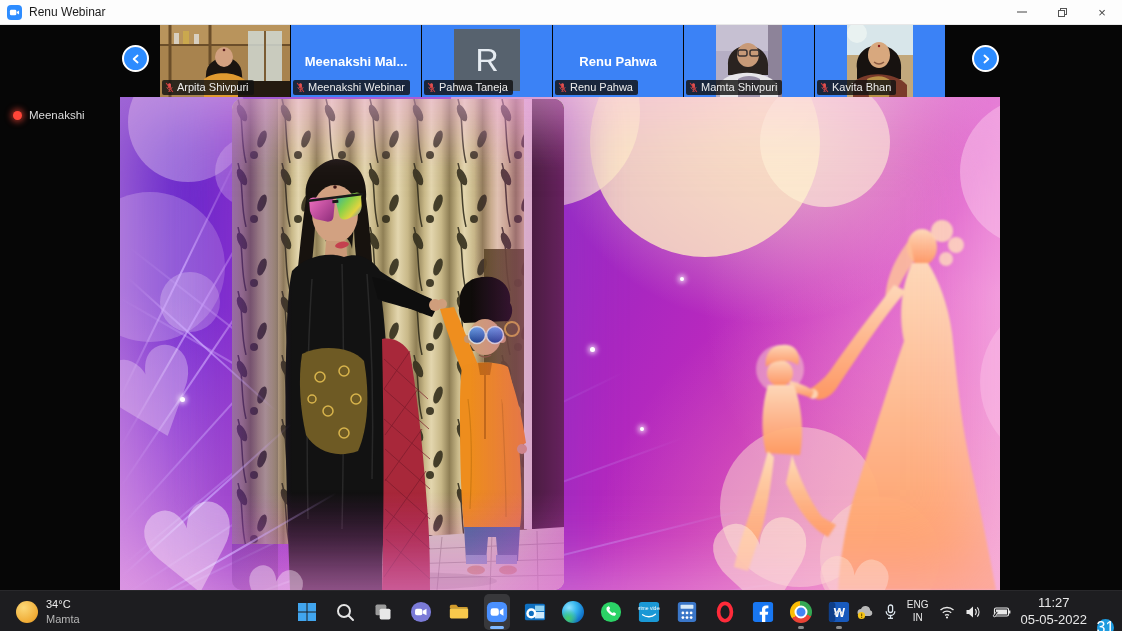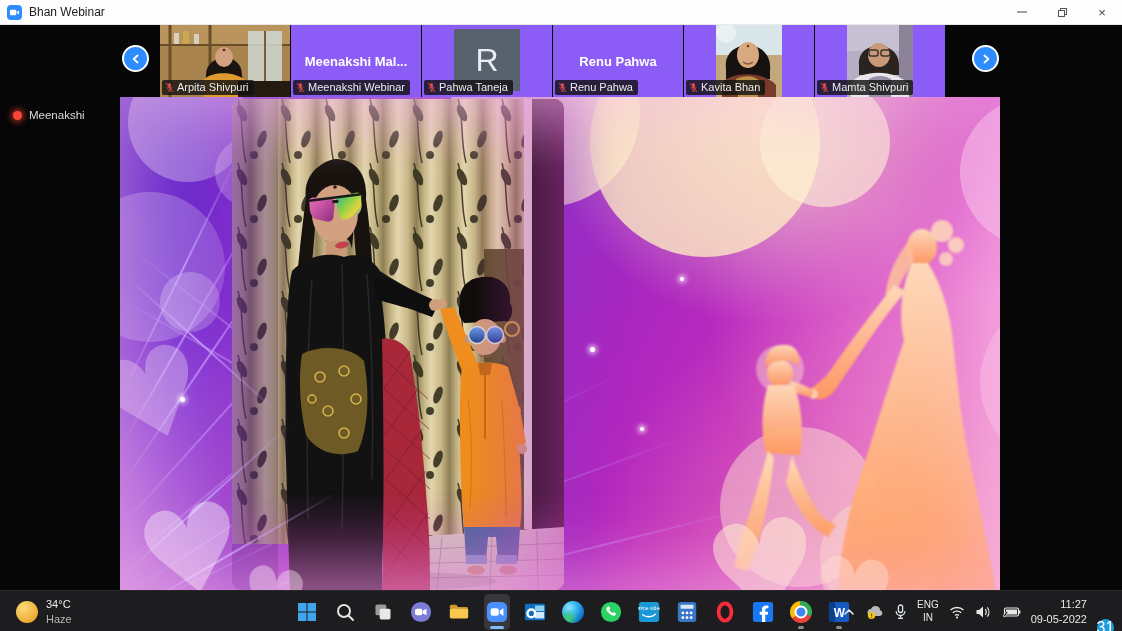--- a/index.html
+++ b/index.html
@@ -22,21 +22,21 @@
   
   .content { position:absolute; left:0; top:25px; width:1122px; height:565px; background:#060606; }
 
   
   .strip { position:absolute; left:0; top:0; width:1122px; height:72px; background:#060606; }
   .nav-arrow { position:absolute; top:20px; width:27px; height:27px; border-radius:50%;
     background:#2d8cff; border:2px solid #fff; display:flex; align-items:center; justify-content:center; }
   .nav-arrow.left { left:122px; }
   .nav-arrow.right { left:972px; }
   .tiles { position:absolute; left:160px; top:0; display:flex; gap:1px; }
-  .tile { position:relative; width:130px; height:72px; background:#8b5cf6; overflow:hidden; }
+  .tile { position:relative; width:130px; height:72px; background:#3b82f6; overflow:hidden; }
   .center-name { position:absolute; inset:0; display:flex; align-items:center; justify-content:center;
     color:#fff; font-weight:bold; font-size:13px; }
   .avatar-box { position:absolute; left:32px; top:4px; width:66px; height:62px; background:#57626e;
     display:flex; align-items:center; justify-content:center; color:#e6ecf2; font-size:32px; }
   .portrait-wrap { position:absolute; left:32px; top:0; width:66px; height:72px; }
   .tile-label { position:absolute; left:2px; bottom:2px; display:flex; align-items:center; gap:3px;
     background:rgba(18,18,18,0.82); padding:1px 5px 2px 3px; border-radius:2px;
     color:#ececec; font-size:11px; white-space:nowrap; max-width:126px; overflow:hidden; }
 
   
@@ -86,35 +86,35 @@
   .run-dot { position:absolute; bottom:1px; left:10px; width:6px; height:3px; border-radius:2px; background:#8a8a8a; }
   .edge-icon { width:22px; height:22px; border-radius:50%;
     background:radial-gradient(circle at 28% 80%, #46d066 0%, rgba(70,208,102,0) 42%),
                radial-gradient(circle at 32% 30%, #8fe3ff 0%, #38b7ef 35%, #1379cf 68%, #0b57a0 100%); }
   .chrome-icon { position:relative; width:22px; height:22px; border-radius:50%;
     background:conic-gradient(from 115deg, #ea4335 0 120deg, #fbbc05 0 240deg, #34a853 0 360deg); }
   .chrome-icon::after { content:""; position:absolute; left:50%; top:50%; width:9px; height:9px;
     transform:translate(-50%,-50%); background:#4285f4; border:2.5px solid #fff; border-radius:50%; }
   .tray { position:absolute; right:8px; top:0; height:41px; display:flex; align-items:center; gap:10px; }
   .lang { font-size:10px; line-height:1.25; color:#e8e8e8; text-align:center; }
-  .clock { font-size:11px; line-height:1.3; color:#e8e8e8; text-align:right; }
+  .clock { font-size:13px; line-height:1.3; color:#e8e8e8; text-align:center; }
   .badge { width:17px; height:17px; border-radius:50%; background:#1e9bdf; color:#fff;
     font-size:16px; display:flex; align-items:center; justify-content:center;margin-top:32px; }
 </style>
 </head>
 <body>
 
 <div class="titlebar">
   <span class="app-icon">
     <svg width="11" height="11" viewBox="0 0 12 12">
         <rect x="1" y="3" width="7" height="6" rx="1.5" fill="#fff"></rect>
         <path d="M8.5 5.4 11 3.8v4.4L8.5 6.6z" fill="#fff"></path>
       </svg>
   </span>
-  <span class="titlebar-title">Bhan Webinar</span>
+  <span class="titlebar-title">Renu Webinar</span>
   <div class="win-controls">
     <div class="win-btn">
         <svg width="10" height="10" viewBox="0 0 10 10">
           <line x1="0" y1="5" x2="10" y2="5" stroke="#444" stroke-width="1"></line>
         </svg>
       </div>
     <div class="win-btn">
         <span class="restore-glyph">
           <span class="r1"></span>
           <span class="r2"></span>
@@ -203,64 +203,64 @@
               <path d="M6 9.7v2.2M4.2 12h3.6" stroke="#e05252" stroke-width="1"></path>
               <path d="M1.5 1l9 12" stroke="#d23b3b" stroke-width="1.4"></path>
             </svg>
           <span>Renu Pahwa</span>
         </div>
       </div>
 
       <div class="tile">
         <div class="portrait-wrap">
           <svg width="66" height="72" viewBox="0 0 66 72">
+            <rect width="66" height="72" fill="#b5aec4"></rect>
+            <rect x="0" y="0" width="66" height="26" fill="#c6c0d2"></rect>
+            <rect x="52" y="0" width="14" height="72" fill="#8d8399"></rect>
+            <path d="M12 40 C10 14 54 14 52 42 L52 50 L12 50 Z" fill="#2a2320"></path>
+            <ellipse cx="32" cy="30" rx="11" ry="12" fill="#c89a78"></ellipse>
+            <rect x="22" y="25" width="9" height="6" rx="2" fill="none" stroke="#3a3230" stroke-width="1.5"></rect>
+            <rect x="34" y="25" width="9" height="6" rx="2" fill="none" stroke="#3a3230" stroke-width="1.5"></rect>
+            <path d="M4 58 C14 44 50 44 62 60 L62 72 L4 72 Z" fill="#e8e6ea"></path>
+            <path d="M22 54 C28 50 38 50 44 54 L44 72 L22 72 Z" fill="#9a90a8"></path>
+          </svg>
+        </div>
+        <div class="tile-label">
+          <svg width="9" height="11" viewBox="0 0 12 14">
+              <path d="M6 1.2c-1.1 0-1.9.8-1.9 1.9v3.2c0 1.1.8 1.9 1.9 1.9s1.9-.8 1.9-1.9V3.1C7.9 2 7.1 1.2 6 1.2z" fill="#e05252"></path>
+              <path d="M2.6 6.3c0 1.9 1.5 3.4 3.4 3.4s3.4-1.5 3.4-3.4" stroke="#e05252" fill="none" stroke-width="1"></path>
+              <path d="M6 9.7v2.2M4.2 12h3.6" stroke="#e05252" stroke-width="1"></path>
+              <path d="M1.5 1l9 12" stroke="#d23b3b" stroke-width="1.4"></path>
+            </svg>
+          <span>Mamta Shivpuri</span>
+        </div>
+      </div>
+
+      <div class="tile">
+        <div class="portrait-wrap">
+          <svg width="66" height="72" viewBox="0 0 66 72">
             <rect width="66" height="72" fill="#c2a87c"></rect>
             <rect x="0" y="0" width="66" height="30" fill="#d8e6ea"></rect>
             <circle cx="10" cy="8" r="10" fill="#eef5f2" opacity="0.8"></circle>
             <path d="M10 44 C6 12 58 12 54 46 L54 54 L10 54 Z" fill="#171210"></path>
             <ellipse cx="32" cy="30" rx="11" ry="13" fill="#d8a87e"></ellipse>
             <circle cx="32" cy="21" r="1.2" fill="#8a1d1d"></circle>
             <path d="M27 37 q5 4 10 0" stroke="#8a5a42" stroke-width="1.4" fill="none"></path>
             <path d="M6 58 C16 46 48 46 60 60 L60 72 L6 72 Z" fill="#7a3a2a"></path>
             <path d="M20 54 C28 50 38 50 44 56 L42 72 L22 72 Z" fill="#caa84e" opacity="0.8"></path>
           </svg>
         </div>
         <div class="tile-label">
           <svg width="9" height="11" viewBox="0 0 12 14">
               <path d="M6 1.2c-1.1 0-1.9.8-1.9 1.9v3.2c0 1.1.8 1.9 1.9 1.9s1.9-.8 1.9-1.9V3.1C7.9 2 7.1 1.2 6 1.2z" fill="#e05252"></path>
               <path d="M2.6 6.3c0 1.9 1.5 3.4 3.4 3.4s3.4-1.5 3.4-3.4" stroke="#e05252" fill="none" stroke-width="1"></path>
               <path d="M6 9.7v2.2M4.2 12h3.6" stroke="#e05252" stroke-width="1"></path>
               <path d="M1.5 1l9 12" stroke="#d23b3b" stroke-width="1.4"></path>
             </svg>
           <span>Kavita Bhan</span>
-        </div>
-      </div>
-
-      <div class="tile">
-        <div class="portrait-wrap">
-          <svg width="66" height="72" viewBox="0 0 66 72">
-            <rect width="66" height="72" fill="#b5aec4"></rect>
-            <rect x="0" y="0" width="66" height="26" fill="#c6c0d2"></rect>
-            <rect x="52" y="0" width="14" height="72" fill="#8d8399"></rect>
-            <path d="M12 40 C10 14 54 14 52 42 L52 50 L12 50 Z" fill="#2a2320"></path>
-            <ellipse cx="32" cy="30" rx="11" ry="12" fill="#c89a78"></ellipse>
-            <rect x="22" y="25" width="9" height="6" rx="2" fill="none" stroke="#3a3230" stroke-width="1.5"></rect>
-            <rect x="34" y="25" width="9" height="6" rx="2" fill="none" stroke="#3a3230" stroke-width="1.5"></rect>
-            <path d="M4 58 C14 44 50 44 62 60 L62 72 L4 72 Z" fill="#e8e6ea"></path>
-            <path d="M22 54 C28 50 38 50 44 54 L44 72 L22 72 Z" fill="#9a90a8"></path>
-          </svg>
-        </div>
-        <div class="tile-label">
-          <svg width="9" height="11" viewBox="0 0 12 14">
-              <path d="M6 1.2c-1.1 0-1.9.8-1.9 1.9v3.2c0 1.1.8 1.9 1.9 1.9s1.9-.8 1.9-1.9V3.1C7.9 2 7.1 1.2 6 1.2z" fill="#e05252"></path>
-              <path d="M2.6 6.3c0 1.9 1.5 3.4 3.4 3.4s3.4-1.5 3.4-3.4" stroke="#e05252" fill="none" stroke-width="1"></path>
-              <path d="M6 9.7v2.2M4.2 12h3.6" stroke="#e05252" stroke-width="1"></path>
-              <path d="M1.5 1l9 12" stroke="#d23b3b" stroke-width="1.4"></path>
-            </svg>
-          <span>Mamta Shivpuri</span>
         </div>
       </div>
     </div>
 
     <div class="nav-arrow right">
       <svg width="14" height="14" viewBox="0 0 18 18">
           <polyline points="7,4.5 12,9 7,13.5" fill="none" stroke="#fff" stroke-width="2.4" stroke-linecap="round" stroke-linejoin="round"></polyline>
         </svg>
     </div>
   </div>
@@ -460,21 +460,21 @@
     <div class="vignette"></div>
   </div>
 </div>
 
 <div class="taskbar">
 
   <div class="weather">
     <span class="sun"></span>
     <div class="weather-text">
       <div class="weather-temp">34°C</div>
-      <div class="weather-cond">Haze</div>
+      <div class="weather-cond">Mamta</div>
     </div>
   </div>
 
   <div class="apps">
     <div class="app">
       <svg width="20" height="20" viewBox="0 0 20 20">
           <rect x="1" y="1" width="8.5" height="8.5" fill="#41a5ee"></rect>
           <rect x="10.5" y="1" width="8.5" height="8.5" fill="#41a5ee"></rect>
           <rect x="1" y="10.5" width="8.5" height="8.5" fill="#41a5ee"></rect>
           <rect x="10.5" y="10.5" width="8.5" height="8.5" fill="#41a5ee"></rect>
@@ -608,19 +608,19 @@
         <path d="M10.2 4.2a4.5 4.5 0 0 1 0 5.6M12.3 2.3a7.5 7.5 0 0 1 0 9.4" fill="none" stroke="#e8e8e8" stroke-width="1.2"></path>
       </svg>
     <svg width="20" height="14" viewBox="0 0 20 14">
         <rect x="3.5" y="3" width="14" height="8" rx="1.5" fill="none" stroke="#e8e8e8" stroke-width="1.2"></rect>
         <rect x="17.8" y="5.5" width="1.6" height="3" fill="#e8e8e8"></rect>
         <rect x="5" y="4.5" width="11" height="5" fill="#e8e8e8"></rect>
         <path d="M2 11 5.5 6.5h2L4 12z" fill="#1d1d20" stroke="#e8e8e8" stroke-width="0.8"></path>
       </svg>
     <div class="clock">
       <div>11:27</div>
-      <div>09-05-2022</div>
+      <div>05-05-2022</div>
     </div>
     <div class="badge">
         <span>31</span>
       </div>
   </div>
 </div>
 
 </body></html>

